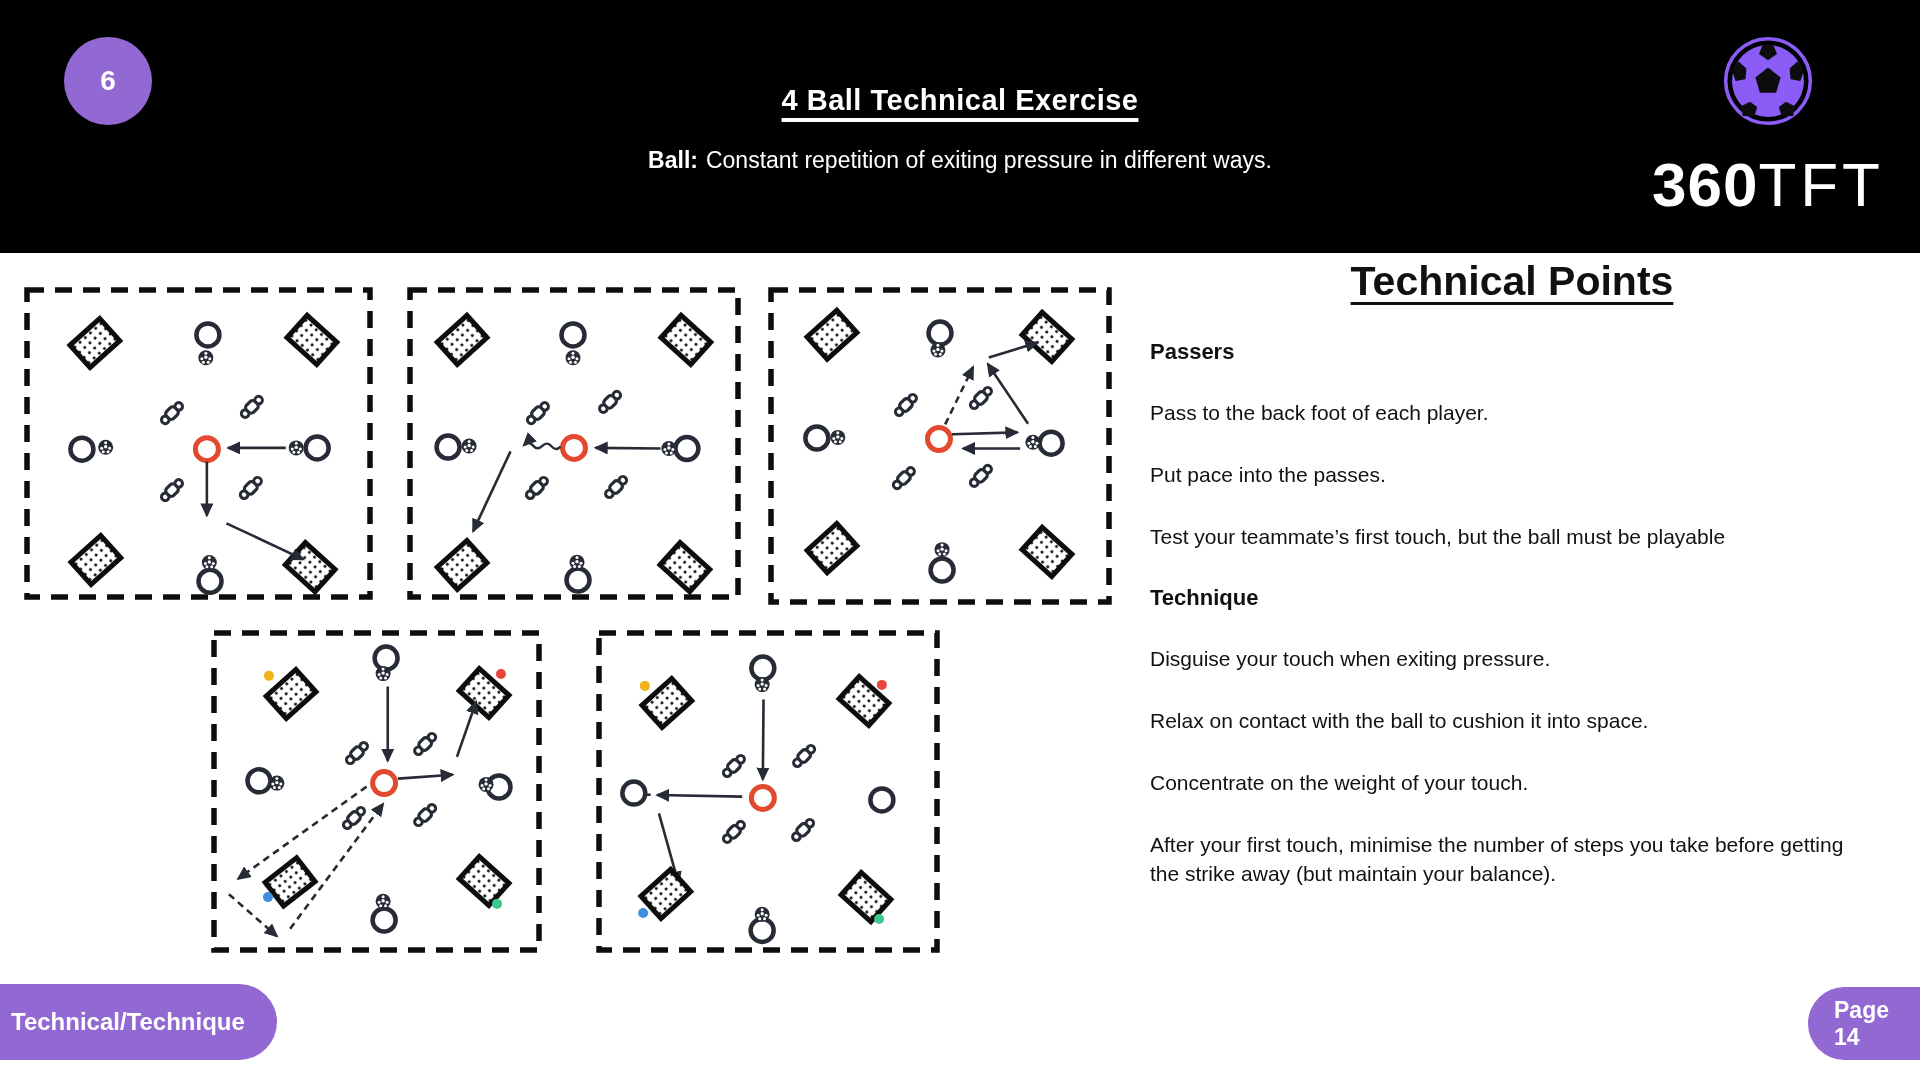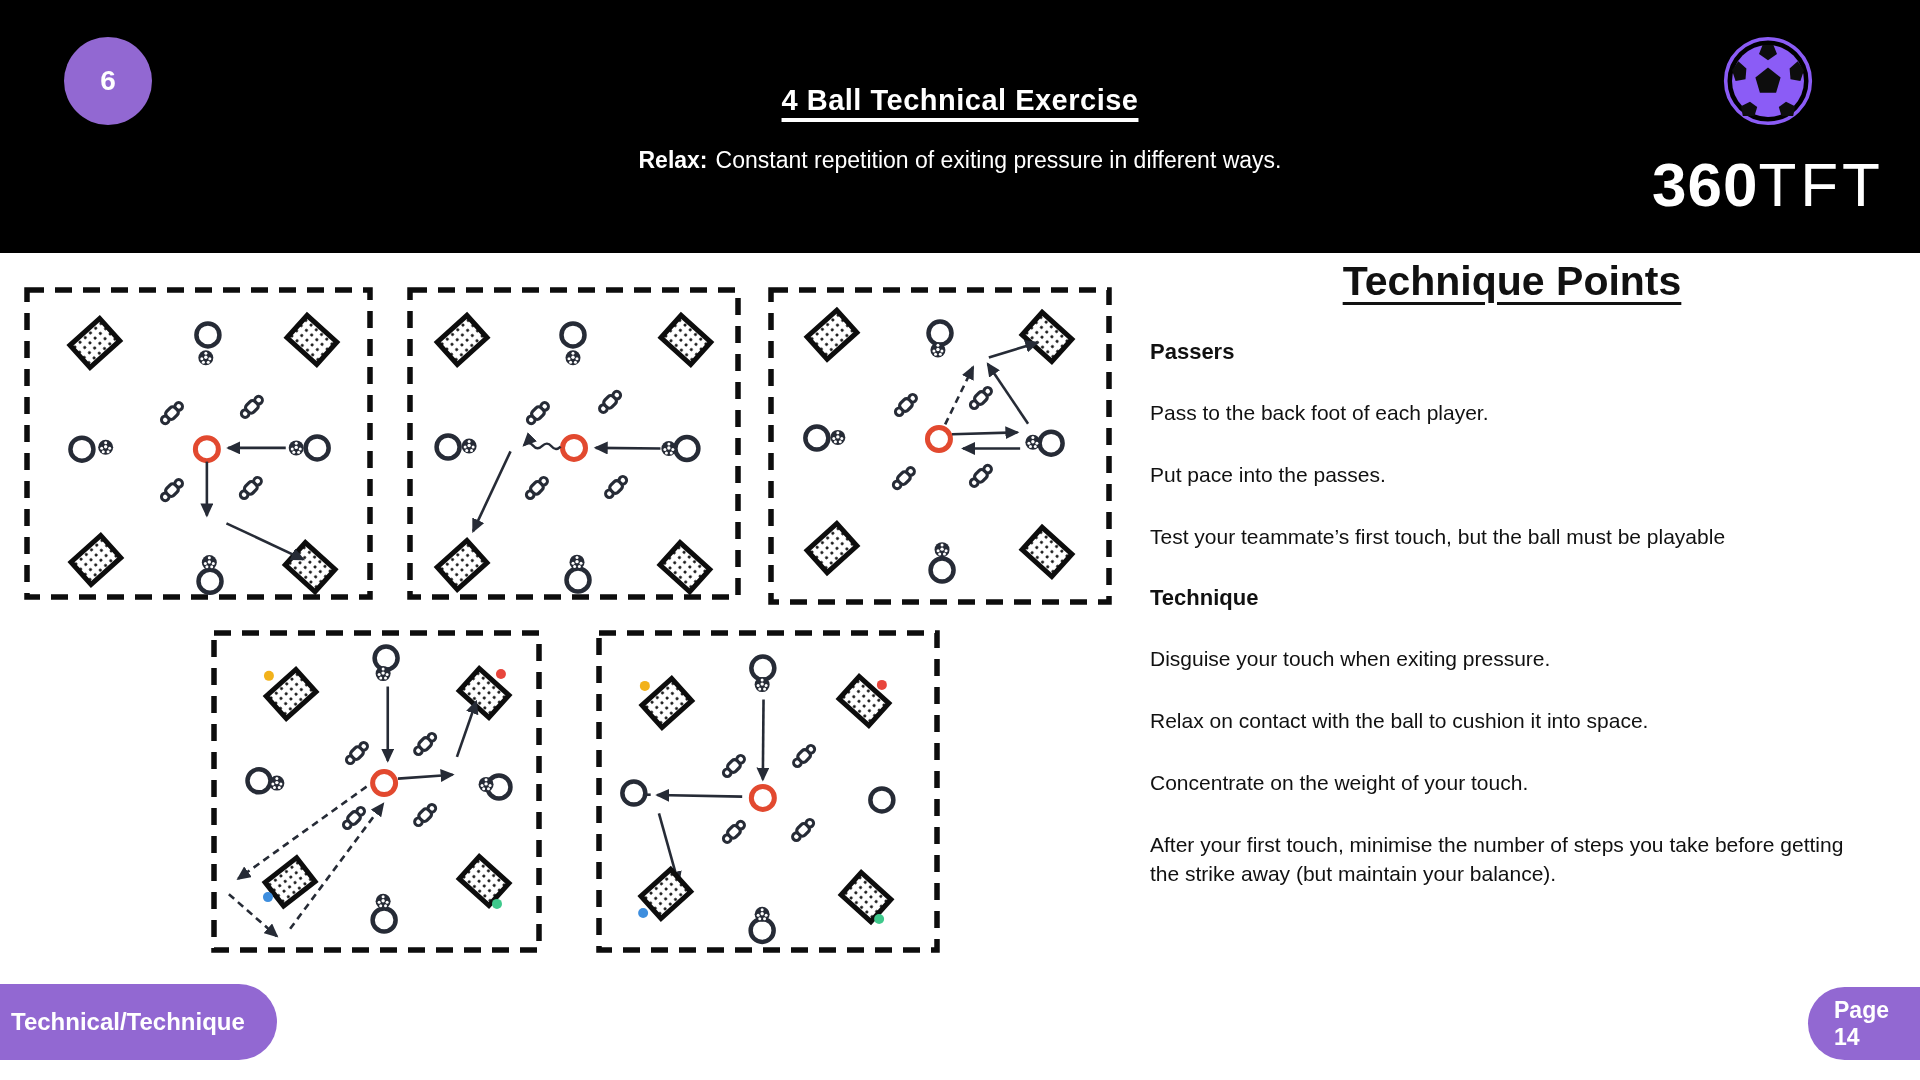--- a/index.html
+++ b/index.html
@@ -76,21 +76,21 @@
     <circle id="sym-dot" r="5"></circle>
   </defs>
 </svg>
 
 <div class="page">
 
   <header class="header">
     <div class="badge">6</div>
     <div class="title-wrap">
       <h1 class="main-title">4 Ball Technical Exercise</h1>
-      <p class="goal-line"><b>Relax:</b><span>Constant repetition of exiting pressure in different ways.</span></p>
+      <p class="goal-line"><b>Ball:</b><span>Constant repetition of exiting pressure in different ways.</span></p>
     </div>
     <div class="logo">
       <svg class="logo-ball" viewBox="-50 -50 100 100">
         <circle r="47" fill="none" stroke="#8B5CF6" stroke-width="4"></circle>
         <circle r="40" fill="#8B5CF6"></circle>
         <polygon points="0,-15 14,-4 9,13 -9,13 -14,-4" fill="#0d0d0d"></polygon>
         <polygon points="-6,-40 6,-40 10,-30 0,-23 -10,-30" fill="#0d0d0d"></polygon>
         <polygon points="33,-22 40,-12 36,0 25,-2 24,-14" fill="#0d0d0d"></polygon>
         <polygon points="-33,-22 -40,-12 -36,0 -25,-2 -24,-14" fill="#0d0d0d"></polygon>
         <polygon points="20,23 30,28 28,39 15,39 12,29" fill="#0d0d0d"></polygon>
@@ -234,21 +234,21 @@
         <use href="#sym-goal" transform="translate(69.83200000000001 263.891) rotate(-42)"></use>
         <use href="#sym-dot" transform="translate(47.12799999999999 282.948)" fill="#3E8EDE"></use>
         <use href="#sym-player" transform="translate(166.152 300.39000000000004)"></use>
         <use href="#sym-ball" transform="translate(166.152 284.24)"></use>
         <use href="#sym-goal" transform="translate(270.04 267.12100000000004) rotate(42)"></use>
         <use href="#sym-dot" transform="translate(283.11199999999997 289.085)" fill="#3FC98C"></use>
       </svg>
     </div>
 
   <aside class="coaching">
-    <h2 class="coaching-title">Technique Points</h2>
+    <h2 class="coaching-title">Technical Points</h2>
     <h3 class="coach-head">Passers</h3>
     <p class="coach-item">Pass to the back foot of each player.</p>
     <p class="coach-item">Put pace into the passes.</p>
     <p class="coach-item">Test your teammate’s first touch, but the ball must be playable</p>
     <h3 class="coach-head">Technique</h3>
     <p class="coach-item">Disguise your touch when exiting pressure.</p>
     <p class="coach-item">Relax on contact with the ball to cushion it into space.</p>
     <p class="coach-item">Concentrate on the weight of your touch.</p>
     <p class="coach-item">After your first touch, minimise the number of steps you take before getting the strike away (but maintain your balance).</p>
   </aside>

